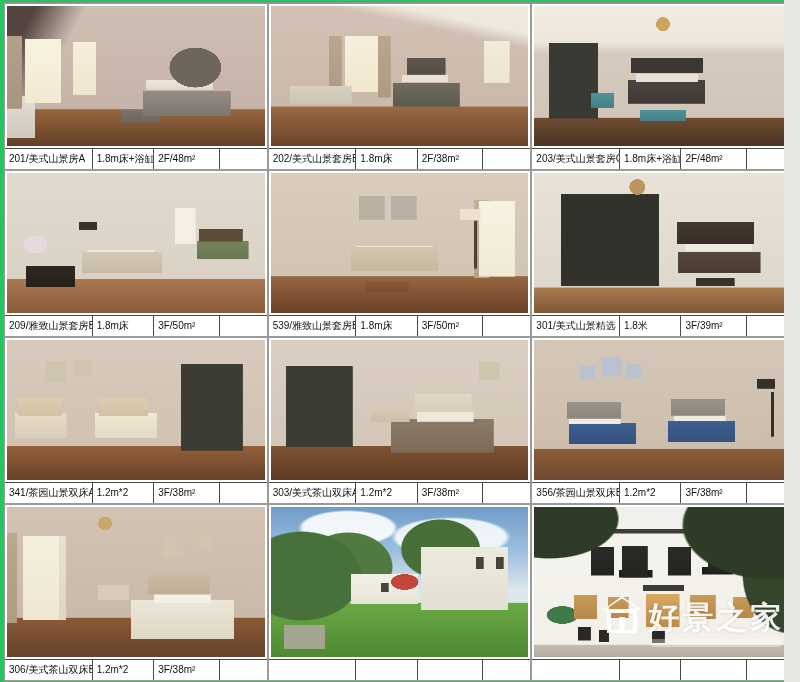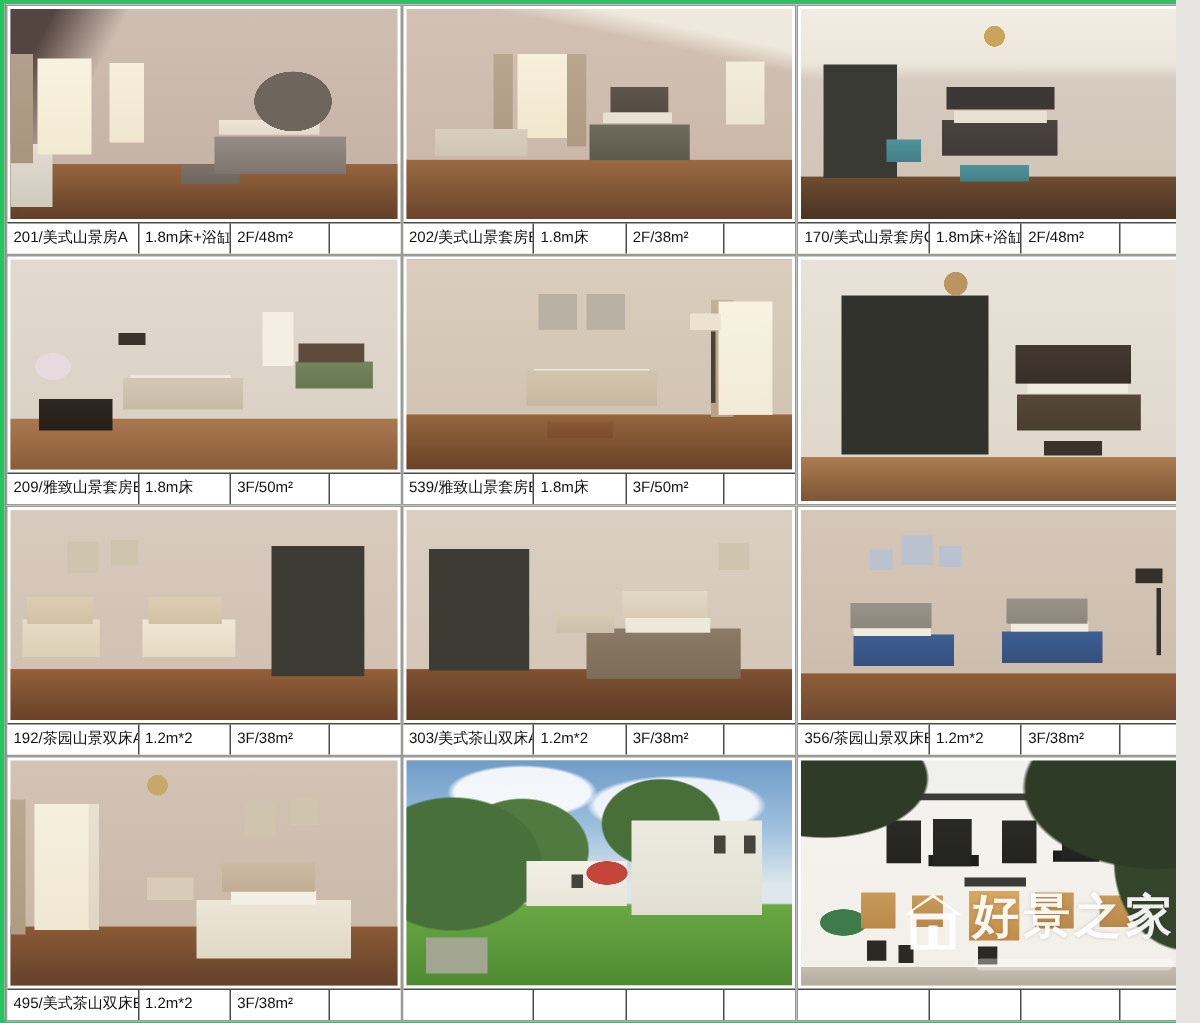--- a/index.html
+++ b/index.html
@@ -166,21 +166,21 @@
     linear-gradient(#c89b58,#b8884a) 67% 70%/10% 16% no-repeat,
     linear-gradient(#c89b58,#b8884a) 84% 70%/8% 14% no-repeat,
     radial-gradient(ellipse 16px 9px at 11% 72%,#3f7a4a 96%,rgba(0,0,0,0)) no-repeat,
     linear-gradient(#2c2824,#2c2824) 18% 88%/5% 9% no-repeat,
     linear-gradient(#2c2824,#2c2824) 26% 89%/4% 8% no-repeat,
     linear-gradient(#2c2824,#2c2824) 48% 90%/5% 8% no-repeat,
     linear-gradient(to top,#b4ac9e 0%,#c4bcae 8%,rgba(0,0,0,0) 8.4%),
     linear-gradient(#eef0ee 0%,#f4f2ec 30%,#f1efe8 100%);}
 
   
-  .watermark{position:absolute;right:3%;bottom:16%;display:flex;align-items:flex-start;gap:6px;
+  .watermark{position:absolute;right:3%;bottom:16%;display:flex;align-items:flex-end;gap:6px;
              color:rgba(255,255,255,.93);pointer-events:none;}
   .watermark .wm-text{font-size:31px;font-weight:bold;letter-spacing:3px;line-height:1;
              text-shadow:0 0 3px rgba(0,0,0,.15);}
   .watermark svg{display:block;}
   .wm-sub{position:absolute;right:4%;bottom:7%;width:132px;height:8px;border-radius:4px;
           background:rgba(255,255,255,.35);}
 </style>
 </head>
 <body>
 
@@ -201,21 +201,21 @@
       <div class="labels">
         <div class="cell c1">202/美式山景套房B</div>
         <div class="cell c2">1.8m床</div>
         <div class="cell c3">2F/38m²</div>
         <div class="cell c4"></div>
       </div>
     </div>
     <div class="card">
       <div class="photo" data-scene="s203"></div>
       <div class="labels">
-        <div class="cell c1">170/美式山景套房C</div>
+        <div class="cell c1">203/美式山景套房C</div>
         <div class="cell c2">1.8m床+浴缸</div>
         <div class="cell c3">2F/48m²</div>
         <div class="cell c4"></div>
       </div>
     </div>
 
     <div class="card">
       <div class="photo" data-scene="s307"></div>
       <div class="labels">
         <div class="cell c1">209/雅致山景套房B</div>
@@ -228,26 +228,32 @@
       <div class="photo" data-scene="s308"></div>
       <div class="labels">
         <div class="cell c1">539/雅致山景套房B</div>
         <div class="cell c2">1.8m床</div>
         <div class="cell c3">3F/50m²</div>
         <div class="cell c4"></div>
       </div>
     </div>
     <div class="card">
       <div class="photo" data-scene="s301"></div>
+      <div class="labels">
+        <div class="cell c1">301/美式山景精选</div>
+        <div class="cell c2">1.8米</div>
+        <div class="cell c3">3F/39m²</div>
+        <div class="cell c4"></div>
+      </div>
     </div>
 
     <div class="card">
       <div class="photo" data-scene="s302"></div>
       <div class="labels">
-        <div class="cell c1">192/茶园山景双床A</div>
+        <div class="cell c1">341/茶园山景双床A</div>
         <div class="cell c2">1.2m*2</div>
         <div class="cell c3">3F/38m²</div>
         <div class="cell c4"></div>
       </div>
     </div>
     <div class="card">
       <div class="photo" data-scene="s303"></div>
       <div class="labels">
         <div class="cell c1">303/美式茶山双床A</div>
         <div class="cell c2">1.2m*2</div>
@@ -261,21 +267,21 @@
         <div class="cell c1">356/茶园山景双床B</div>
         <div class="cell c2">1.2m*2</div>
         <div class="cell c3">3F/38m²</div>
         <div class="cell c4"></div>
       </div>
     </div>
 
     <div class="card">
       <div class="photo" data-scene="s306"></div>
       <div class="labels">
-        <div class="cell c1">495/美式茶山双床B</div>
+        <div class="cell c1">306/美式茶山双床B</div>
         <div class="cell c2">1.2m*2</div>
         <div class="cell c3">3F/38m²</div>
         <div class="cell c4"></div>
       </div>
     </div>
     <div class="card">
       <div class="photo" data-scene="garden"></div>
       <div class="labels">
         <div class="cell c1"></div>
         <div class="cell c2"></div>

